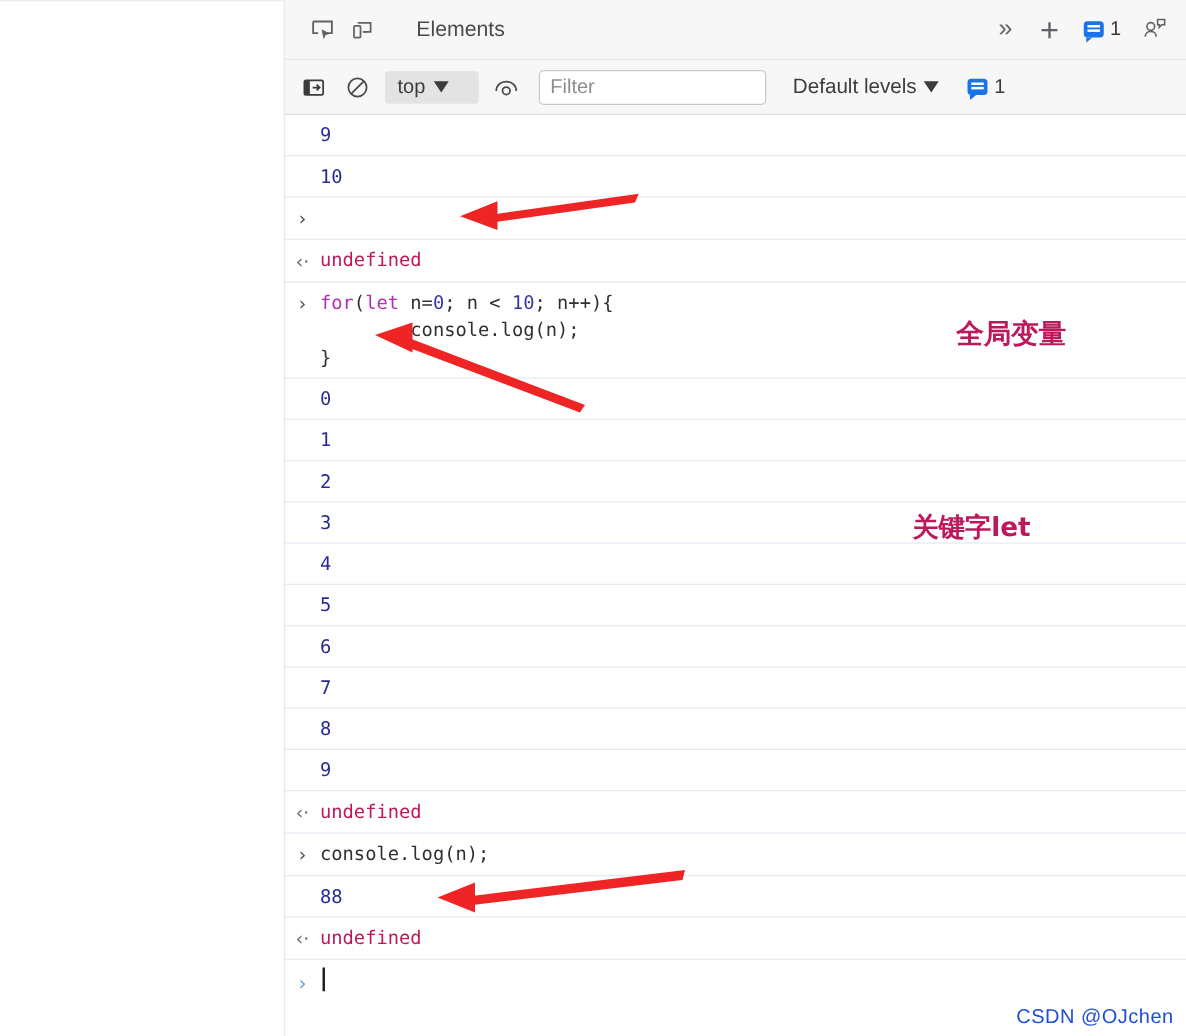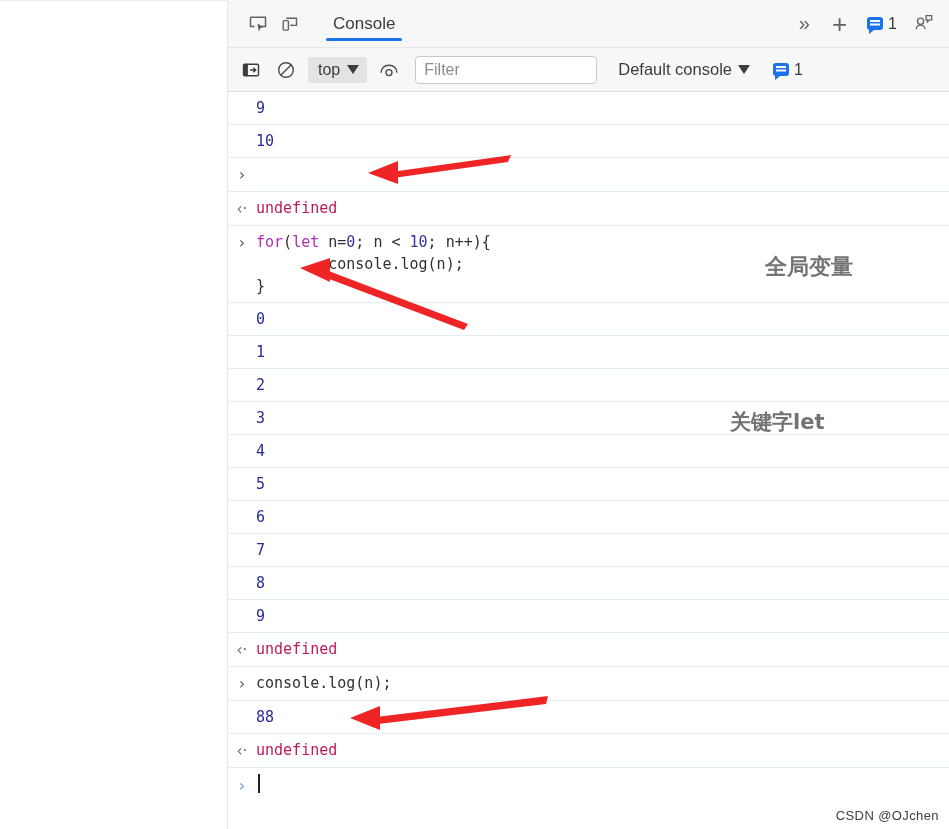--- a/index.html
+++ b/index.html
@@ -71,21 +71,21 @@
   .filterbar {
     height: 44px; background: #f7f7f7; border-bottom: 1px solid #dcdcdc;
     display: flex; align-items: center; padding: 0 8px; gap: 5px; flex: 0 0 44px;
   }
   .fb-icon {
     width: 30px; height: 30px; display: flex; align-items: center; justify-content: center;
     color: #5f6368; cursor: pointer; flex: 0 0 auto;
   }
   .ctx-select {
     display: flex; align-items: center; gap: 7px; background: #e3e3e3;
-    border-radius: 3px; padding: 4px 8px 4px 10px; cursor: pointer; margin: 0 2px;
+    border-radius: 3px; padding: 4px 24px 4px 10px; cursor: pointer; margin: 0 2px;
   }
   .ctx-select .lbl { font-size: 16px; color: #3c3c3c; }
   .caret { width: 0; height: 0; border-left: 6px solid transparent;
            border-right: 6px solid transparent; border-top: 9px solid #3c3c3c; }
   .filter-input {
     width: 182px; height: 28px; border: 1px solid #c9c9c9; border-radius: 4px;
     background: #fff; font-size: 16px; color: #701a75; padding: 0 8px;
     font-family: "Liberation Sans", sans-serif; margin-left: 6px;
   }
   .filter-input::placeholder { color: #8d8d8d; }
@@ -129,31 +129,31 @@
   }
   .prompt-row .gutter { align-items: center; padding-top: 0; }
   .prompt-chev { color: #6a9bd8; font-size: 16px; font-family: "DejaVu Sans", sans-serif; }
   .caret-bar {
     display: inline-block; width: 1.5px; height: 19px; background: #202020;
     margin-left: 2px;
   }
 
   
   .anno {
-    position: absolute; color: #737373; font-weight: bold;
+    position: absolute; color: #be185d; font-weight: bold;
     font-family: "DejaVu Sans", sans-serif; white-space: nowrap; pointer-events: none;
   }
   .anno-a { left: 537px; top: 160px; font-size: 22px; }
   .anno-b { left: 502px; top: 316px; font-size: 21px; }
 
   .arrow-svg { position: absolute; pointer-events: none; overflow: visible; }
 
   .watermark {
-    position: absolute; right: 10px; bottom: 6px; color: #404040;
-    font-size: 13px; font-family: "Liberation Sans", sans-serif; letter-spacing: .4px;
+    position: absolute; right: 10px; bottom: 6px; color: #1d4ed8;
+    font-size: 16px; font-family: "Liberation Sans", sans-serif; letter-spacing: .4px;
   }
 </style>
 </head>
 <body>
 
 <div id="root">
 
   <div class="page-viewport"></div>
 
   <div class="devtools">
@@ -170,22 +170,22 @@
 
       <div class="tb-icon">
         <svg width="20" height="20" viewBox="0 0 20 20" fill="none" stroke="#5f6368" stroke-width="1.4">
           <path d="M6.2 4.2h10.3v7.2h-5.1"></path>
           <rect x="3.2" y="6.6" width="5.2" height="9.5" rx="1"></rect>
           <path d="M10.2 11.4h3.2"></path>
         </svg>
       </div>
 
       <div class="tabs">
-        <div class="tab active">
-          <span>Console</span>
+        <div class="tab">
+          <span>Elements</span>
         </div>
       </div>
 
       <div class="tb-spacer"></div>
 
       <div class="tb-right">
         <div class="chev-more">»</div>
         <div class="plus-btn">+</div>
         <div class="msg-badge">
           <span class="bubble-blue">
@@ -228,21 +228,21 @@
       <div class="fb-icon">
         <svg width="22" height="20" viewBox="0 0 22 20" fill="none" stroke="#4a4a4a" stroke-width="1.4">
           <path d="M3 12.8C3 8.3 6.6 5.2 11 5.2s8 3.1 8 7.6"></path>
           <circle cx="11" cy="12.6" r="3"></circle>
         </svg>
       </div>
 
       <input class="filter-input" type="text" placeholder="Filter" style="">
 
       <div class="levels">
-        <span class="lbl">Default console</span>
+        <span class="lbl">Default levels</span>
         <span class="caret"></span>
       </div>
 
       <div class="lvl-badge">
         <span class="bubble-blue">
             <i></i>
           </span>
         <span class="msg-count">1</span>
       </div>
     </div>

